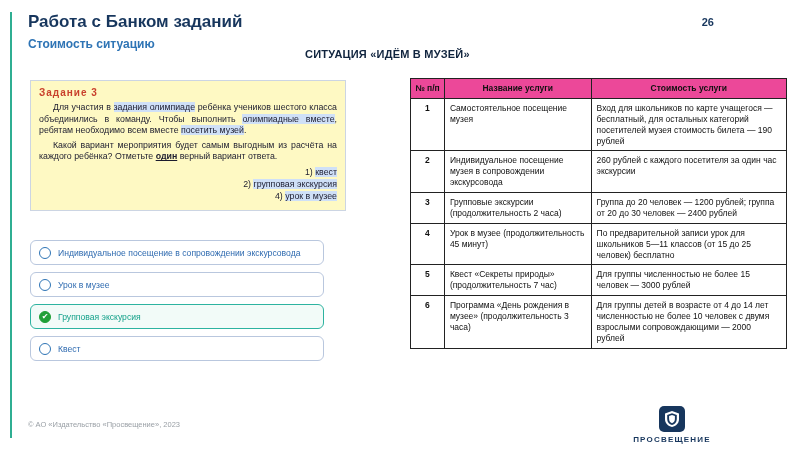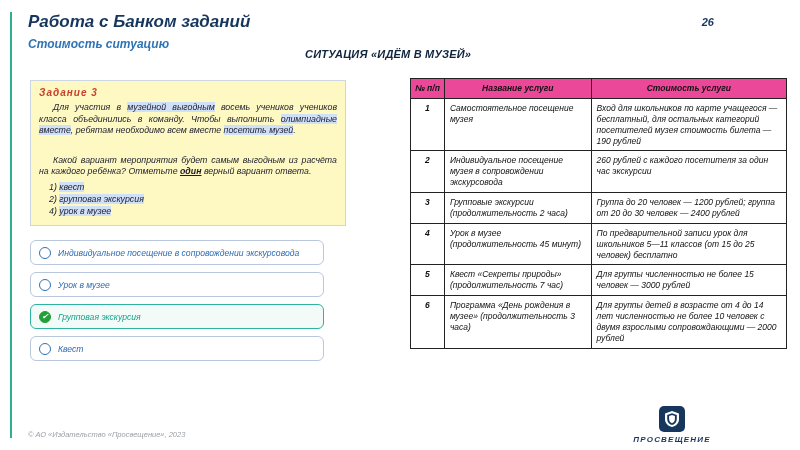--- a/index.html
+++ b/index.html
@@ -1,69 +1,69 @@
 <!DOCTYPE html>
 <html><head>
 <meta charset="utf-8">
 <style>
   * { margin:0; padding:0; box-sizing:border-box; }
   html,body { width:800px; height:450px; }
   body { font-family:"Liberation Sans", sans-serif; background:#ffffff; overflow:hidden; }
-  .slide { position:relative; width:740px; height:450px; background:#ffffff;font-style:italic; }
+  .slide { position:relative; width:740px; height:450px; background:#ffffff; }
 
   .accent-line { position:absolute; left:10px; top:12px; width:2px; height:426px; background:#2fae92; }
 
   .title { position:absolute; left:28px; top:12px; font-size:17px; font-weight:bold; color:#17365d; }
   .subtitle { position:absolute; left:28px; top:37px; font-size:12px; font-weight:bold; color:#2e74b5; }
   .page-number { position:absolute; right:26px; top:16px; font-size:11px; font-weight:bold; color:#17365d; }
   .situation-title { position:absolute; left:305px; top:48px; font-size:11px; font-weight:bold; color:#10243e; letter-spacing:.2px; }
 
   .task { position:absolute; left:30px; top:80px; width:316px; border:1px solid #ccd5e3; padding:6px 8px 7px; background:#fef9c3; }
   .task-label { font-size:10px; font-weight:bold; color:#c9402c; letter-spacing:1px; margin-bottom:4px; }
   .task p { font-size:8.8px; color:#1c1c2e; text-align:justify; line-height:1.32; text-indent:14px; }
-  .task .p2 { margin-top:18px; }
+  .task .p2 { margin-top:3px; }
   .hl { background:#cfe0f7; }
   .bold-u { font-weight:bold; text-decoration:underline; }
   .task-list { margin-top:4px; padding-left:10px; }
-  .task-list .list-item { font-size:8.8px; line-height:1.35; color:#1c1c2e; }
+  .task-list .list-item { font-size:8.8px; line-height:1.35; color:#1c1c2e;text-align:right; }
 
   .options { position:absolute; left:30px; top:240px; width:300px; }
   .option { display:flex; align-items:center; gap:7px; width:294px; height:25px; border:1px solid #b9c7de; border-radius:6px; padding-left:8px; margin-bottom:7px; background:#ffffff; cursor:pointer; }
   .option .opt-label { font-size:8.6px; color:#2f6bb0; white-space:nowrap; }
   .radio { width:12px; height:12px; border-radius:50%; border:1.5px solid #2e74b5; background:#fff; flex:0 0 auto; display:flex; align-items:center; justify-content:center; font-size:8px; line-height:1; color:transparent; }
   .option.selected { border:1.5px solid #2db3a0; background:#f2fbf8; }
   .option.selected .radio { background:#21a038; border-color:#21a038; color:#ffffff; }
   .option.selected .opt-label { color:#16a28b; }
 
   .museum-table { position:absolute; left:410px; top:78px; width:377px; border-collapse:collapse; }
   .museum-table th, .museum-table td { border:1px solid #222222; font-size:8.5px; padding:4px 5px; vertical-align:top; color:#111111; line-height:1.28; }
   .museum-table th { background:#ec4899; text-align:center; font-weight:bold; padding:4px 2px; vertical-align:middle; }
   .museum-table td.num { text-align:center; font-weight:bold; }
 
-  .footer-copyright { position:absolute; left:28px; bottom:11px; font-size:7.5px; color:#9aa0a6; }
+  .footer-copyright { position:absolute; left:28px; bottom:21px; font-size:7.5px; color:#9aa0a6; }
   .logo { position:absolute; right:18px; bottom:6px; width:100px; text-align:center; }
   .logo-icon { width:26px; height:26px; background:#17365d; border-radius:5px; margin:0 auto; display:flex; align-items:center; justify-content:center; }
   .logo-text { margin-top:3px; font-size:8px; font-weight:bold; letter-spacing:1.2px; color:#17365d; }
 </style>
 </head>
 <body>
 
 <div class="slide">
 
   <div class="accent-line"></div>
 
   <div class="title">Работа с Банком заданий</div>
   <div class="subtitle">Стоимость ситуацию</div>
   <div class="page-number">26</div>
 
   <div class="situation-title">СИТУАЦИЯ «ИДЁМ В МУЗЕЙ»</div>
 
   <div class="task">
     <div class="task-label">Задание 3</div>
-    <p class="p1"><span>Для участия в </span><span class="hl">музейной выгодным</span><span> восемь учеников учеников класса объединились в команду. Чтобы выполнить </span><span class="hl">олимпиадные вместе</span><span>, ребятам необходимо всем вместе </span><span class="hl">посетить музей</span><span>.</span></p>
+    <p class="p1"><span>Для участия в </span><span class="hl">задания олимпиаде</span><span> ребёнка учеников шестого класса объединились в команду. Чтобы выполнить </span><span class="hl">олимпиадные вместе</span><span>, ребятам необходимо всем вместе </span><span class="hl">посетить музей</span><span>.</span></p>
     <p class="p2"><span>Какой вариант мероприятия будет самым выгодным из расчёта на каждого ребёнка? Отметьте </span><span class="bold-u">один</span><span> верный вариант ответа.</span></p>
     <div class="task-list">
       <div class="list-item"><span>1)</span>&nbsp;<span class="hl">квест</span></div>
       <div class="list-item"><span>2)</span>&nbsp;<span class="hl">групповая экскурсия</span></div>
       <div class="list-item"><span>4)</span>&nbsp;<span class="hl">урок в музее</span></div>
     </div>
   </div>
 
   <div class="options">
     <div class="option">

